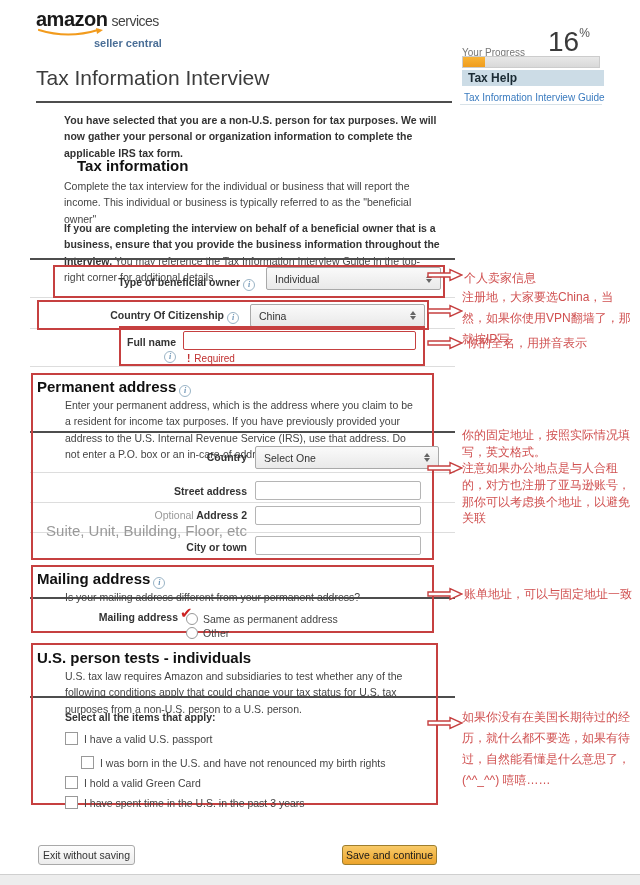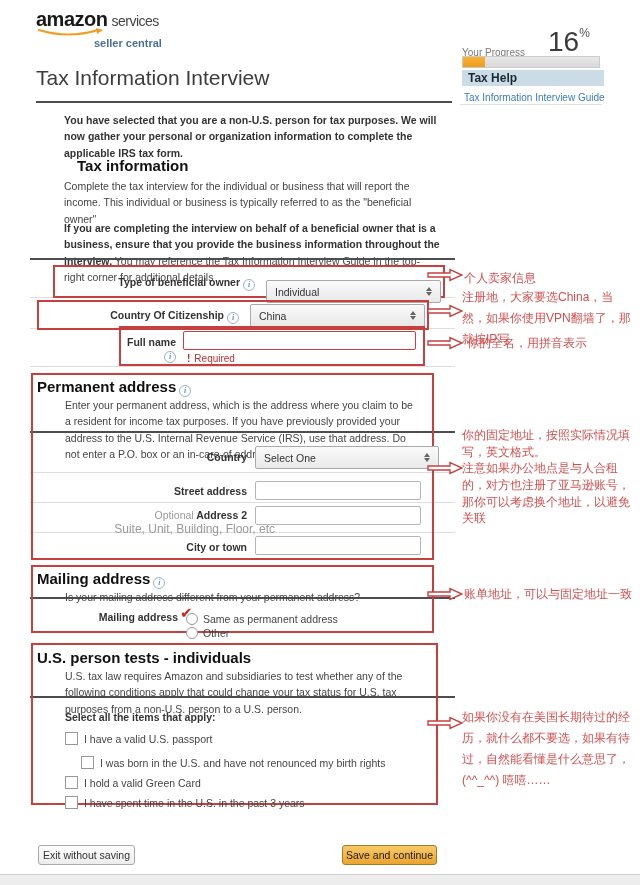--- a/index.html
+++ b/index.html
@@ -40,21 +40,21 @@
   .sel-arrows{display:flex;flex-direction:column;gap:1px;}
   .sel-arrows i{display:block;width:0;height:0;border-left:3px solid transparent;border-right:3px solid transparent;}
   .sel-arrows .up{border-bottom:4px solid #666;}
   .sel-arrows .dn{border-top:4px solid #666;}
   .tinput{background:#fff;border:1px solid #b5b5b5;border-radius:2px;height:19px;width:100%;
           box-sizing:border-box;font-size:11px;padding:0 4px;outline:none;}
   .tinput.error{border:1px solid #c64040;}
   .err{font-size:10px;color:#c03030;}
   .err-bang{display:inline-block;color:#c03030;font-weight:bold;margin-right:4px;}
   .opt-gray{color:#999;font-weight:normal;}
-  .hint{font-size:12px;color:#999;text-align:right;margin-left:28px;}
+  .hint{font-size:15px;color:#999;text-align:right;}
   .checkbox{display:inline-block;width:11px;height:11px;border:1px solid #999;background:#fff;
             vertical-align:-2px;margin-right:6px;}
   .radio{display:inline-block;width:10px;height:10px;border:1px solid #999;border-radius:50%;
          background:#fff;vertical-align:-2px;margin-right:5px;}
   .cb-label,.radio-label{font-size:10.5px;color:#444;}
   
   .btn{font-size:10.5px;color:#333;border:1px solid #a9a9a9;border-radius:3px;height:20px;
        display:flex;align-items:center;justify-content:center;background:linear-gradient(#fdfdfd,#ececec);
        cursor:pointer;box-sizing:border-box;}
   .btn-orange{background:linear-gradient(#f8ca68,#eca42c);border:1px solid #9e7e2e;color:#1a1a1a;}
@@ -110,21 +110,21 @@
 <div class="abs divider-light" style="left:30px;top:366px;width:425px;"></div>
 <div class="abs divider-dark" style="left:30px;top:431px;width:425px;"></div>
 <div class="abs divider-light" style="left:30px;top:472px;width:425px;"></div>
 <div class="abs divider-light" style="left:30px;top:502px;width:425px;"></div>
 <div class="abs divider-light" style="left:30px;top:532px;width:425px;"></div>
 <div class="abs divider-dark" style="left:30px;top:597px;width:425px;"></div>
 <div class="abs divider-dark" style="left:30px;top:696px;width:425px;"></div>
 
 <div class="abs redbox" style="left:37px;top:265px;width:388px;height:29px;margin-left:16px;">
   <div class="abs f-label" style="left:0;top:9px;width:200px;"><span>Type of beneficial owner</span><span class="info-icon"></span></div>
-  <div class="abs select" style="left:211px;top:13px;width:157px;">
+  <div class="abs select" style="left:211px;top:0;width:157px;">
     <span>Individual</span>
     <span class="sel-arrows">
         <i class="up"></i>
         <i class="dn"></i>
       </span>
   </div>
 </div>
 
 <div class="abs redbox" style="left:37px;top:300px;width:388px;height:26px;">
   <div class="abs f-label" style="left:0;top:7px;width:200px;"><span>Country Of Citizenship</span><span class="info-icon"></span></div>

